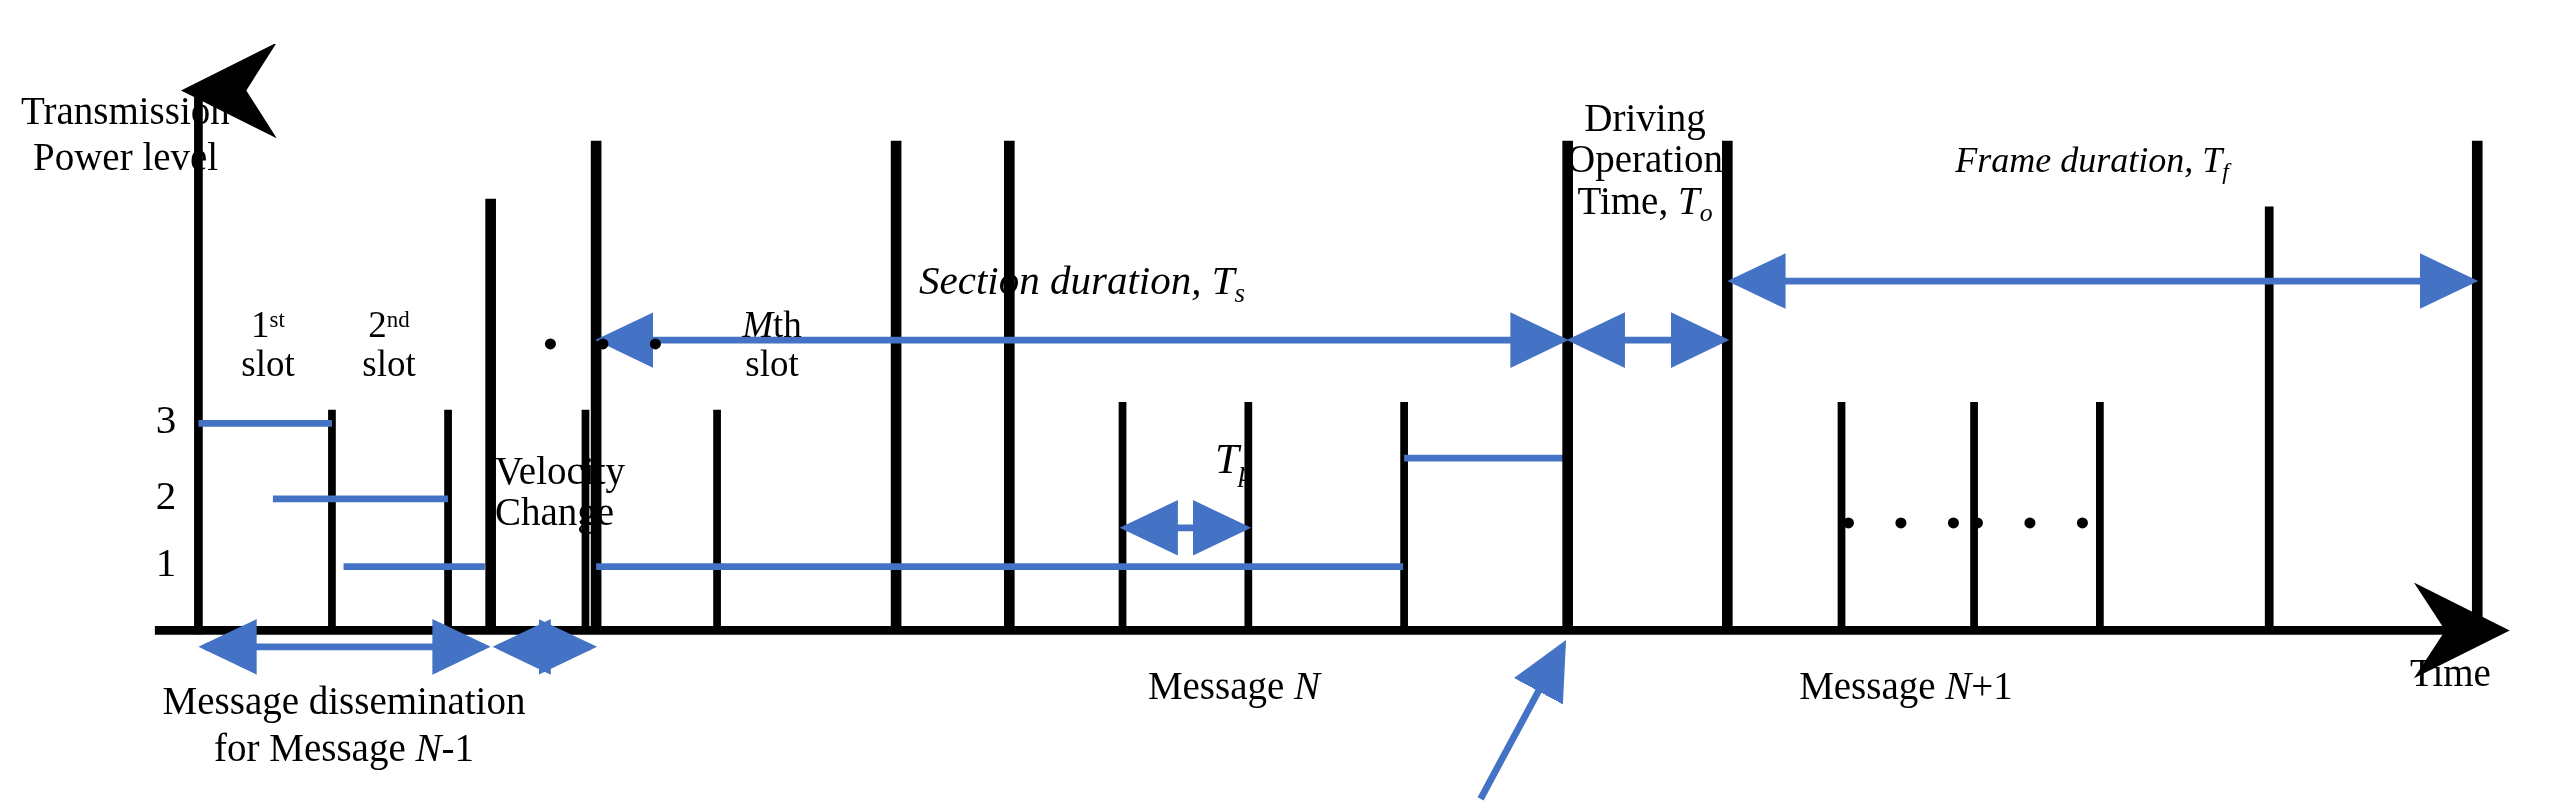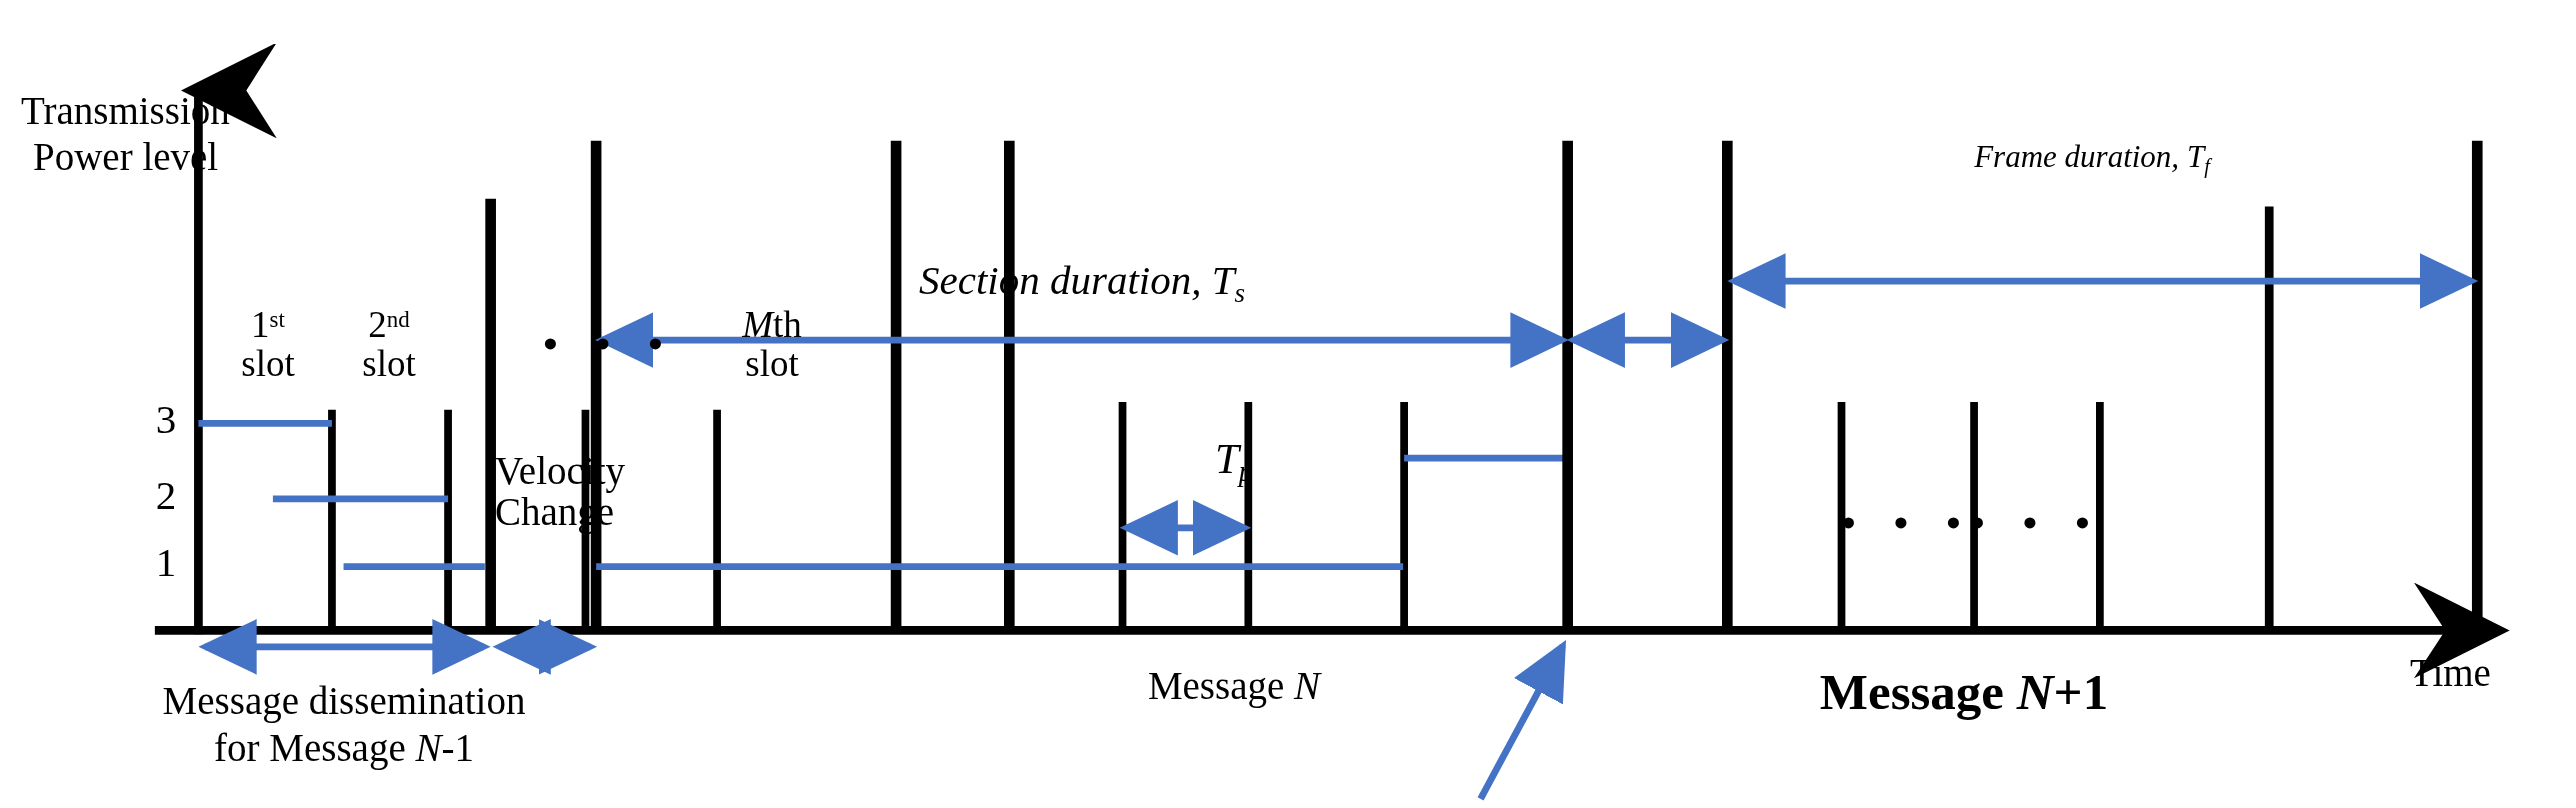--- a/index.html
+++ b/index.html
@@ -139,33 +139,38 @@
 
   <div class="lbl" style="left:495px;top:406px;font-size:39px;">
     <span>Velocity</span><br>
     <span>Change</span>
   </div>
 
   <div class="lbl ctr it" style="left:1234px;top:392px;font-size:43px;">
     <span>T</span><span class="sub">p</span>
   </div>
 
+  <div class="lbl ctr" style="left:1645px;top:53px;font-size:39px;">
+    <span>Driving</span><br>
+    <span>Operation</span><br>
+    <span>Time, </span><span class="it">T</span><span class="sub">o</span>
+  </div>
 
-  <div class="lbl ctr it" style="left:2092px;top:97px;font-size:31px;">
+  <div class="lbl ctr it" style="left:2092px;top:97px;font-size:36px;">
     <span>Frame duration, </span><span>T</span><span class="sub">f</span>
   </div>
 
   <div class="lbl ctr" style="left:344px;top:634px;font-size:39px;line-height:1.2;">
     <span>Message dissemination</span><br>
     <span>for Message </span><span class="it">N</span><span>-1</span>
   </div>
 
   <div class="lbl ctr" style="left:1234px;top:621px;font-size:39px;">
     <span>Message </span><span class="it">N</span>
   </div>
 
-  <div class="lbl ctr" style="left:1964px;top:621px;font-size:51px;font-weight:bold;">
+  <div class="lbl ctr" style="left:1906px;top:621px;font-size:39px;">
     <span>Message </span><span class="it">N</span><span>+1</span>
   </div>
 
 
 </div>
 
 
 </body></html>

